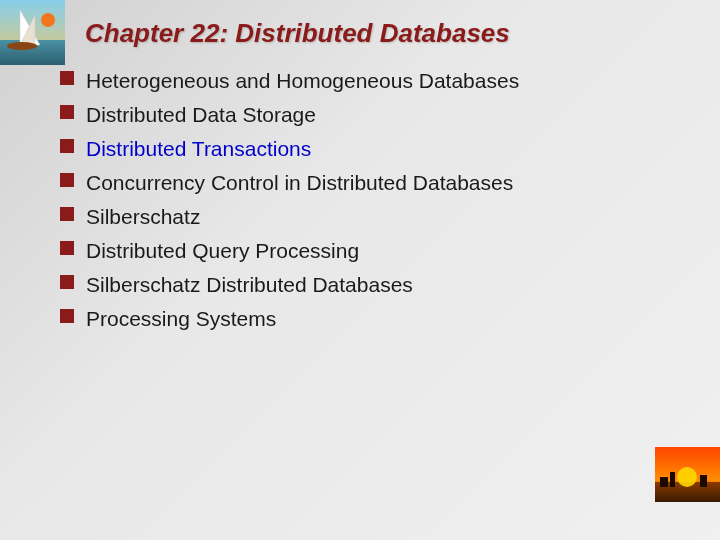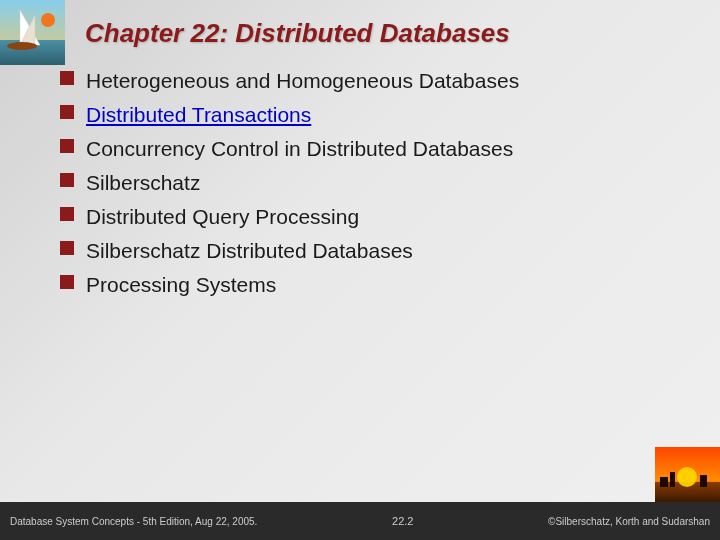--- a/index.html
+++ b/index.html
@@ -84,21 +84,20 @@
       flex-shrink: 0;
     }
 
     .bullet-text {
       font-size: 21px;
       color: #1a1a1a;
     }
 
     .bullet-text.underline-link {
       color: #0000cc;
-      text-decoration: underline;
     }
 
     
     .footer {
       position: absolute;
       bottom: 0;
       left: 0;
       right: 0;
       height: 38px;
       background: #2a2a2a;
@@ -178,20 +177,24 @@
   </div>
 
   <div class="content">
     <ul class="bullet-list" id="bullet-list">
     <li>
           <span class="bullet-icon"></span>
           <span class="bullet-text">Heterogeneous and Homogeneous Databases</span>
         </li>
         <li>
           <span class="bullet-icon"></span>
+          <span class="bullet-text">Distributed Data Storage</span>
+        </li>
+        <li>
+          <span class="bullet-icon"></span>
           <span class="bullet-text underline-link">Distributed Transactions</span>
         </li>
         <li>
           <span class="bullet-icon"></span>
           <span class="bullet-text">Concurrency Control in Distributed Databases</span>
         </li>
         <li>
           <span class="bullet-icon"></span>
           <span class="bullet-text">Silberschatz</span>
         </li>
@@ -228,19 +231,14 @@
       <rect width="65" height="55" fill="url(#sunsetGrad)"></rect>
       <rect y="35" width="65" height="20" fill="url(#waterSunset)"></rect>
       <circle cx="32" cy="30" r="10" fill="#FFD700" opacity="0.9"></circle>
 
       <rect x="5" y="30" width="8" height="10" fill="#1a0a00"></rect>
       <rect x="15" y="25" width="5" height="15" fill="#1a0a00"></rect>
       <rect x="45" y="28" width="7" height="12" fill="#1a0a00"></rect>
     </svg>
   </div>
 
-  <div class="footer">
-    <span class="footer-left">Database System Concepts - 5th Edition, Aug 22, 2005.</span>
-    <span class="footer-center">22.2</span>
-    <span class="footer-right">©Silberschatz, Korth and Sudarshan</span>
-  </div>
 
 </div>
 
 </body></html>

